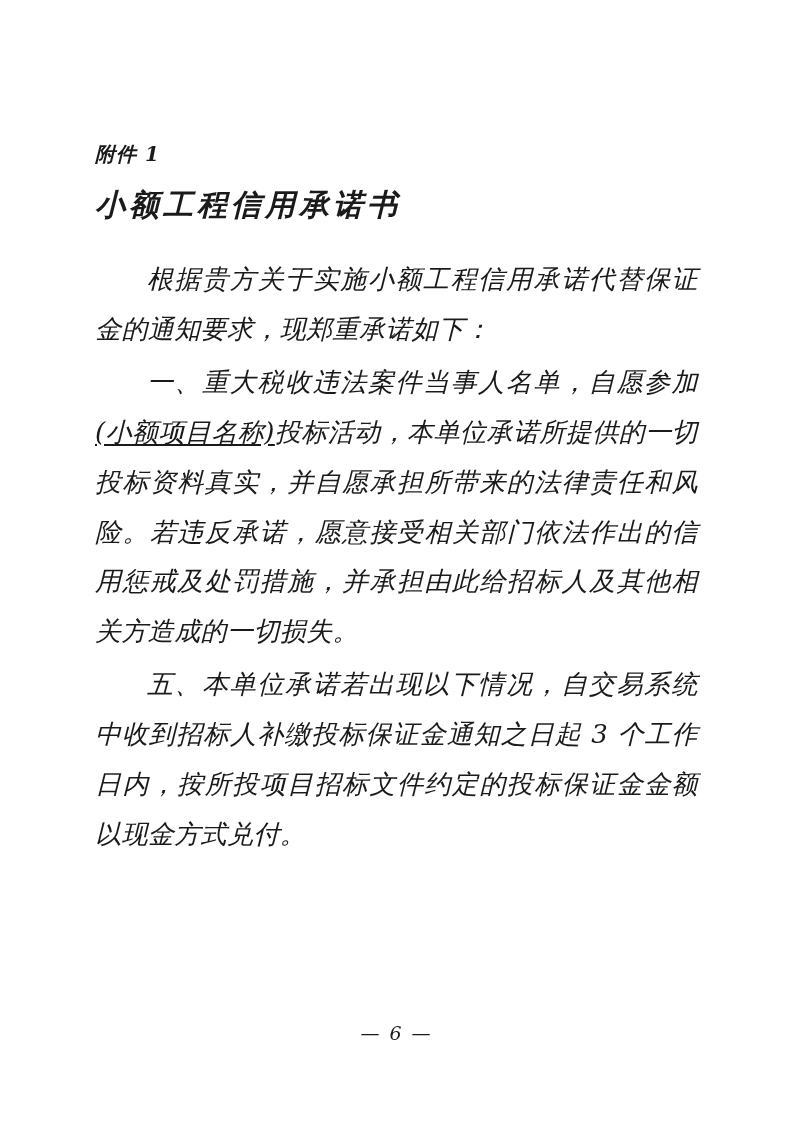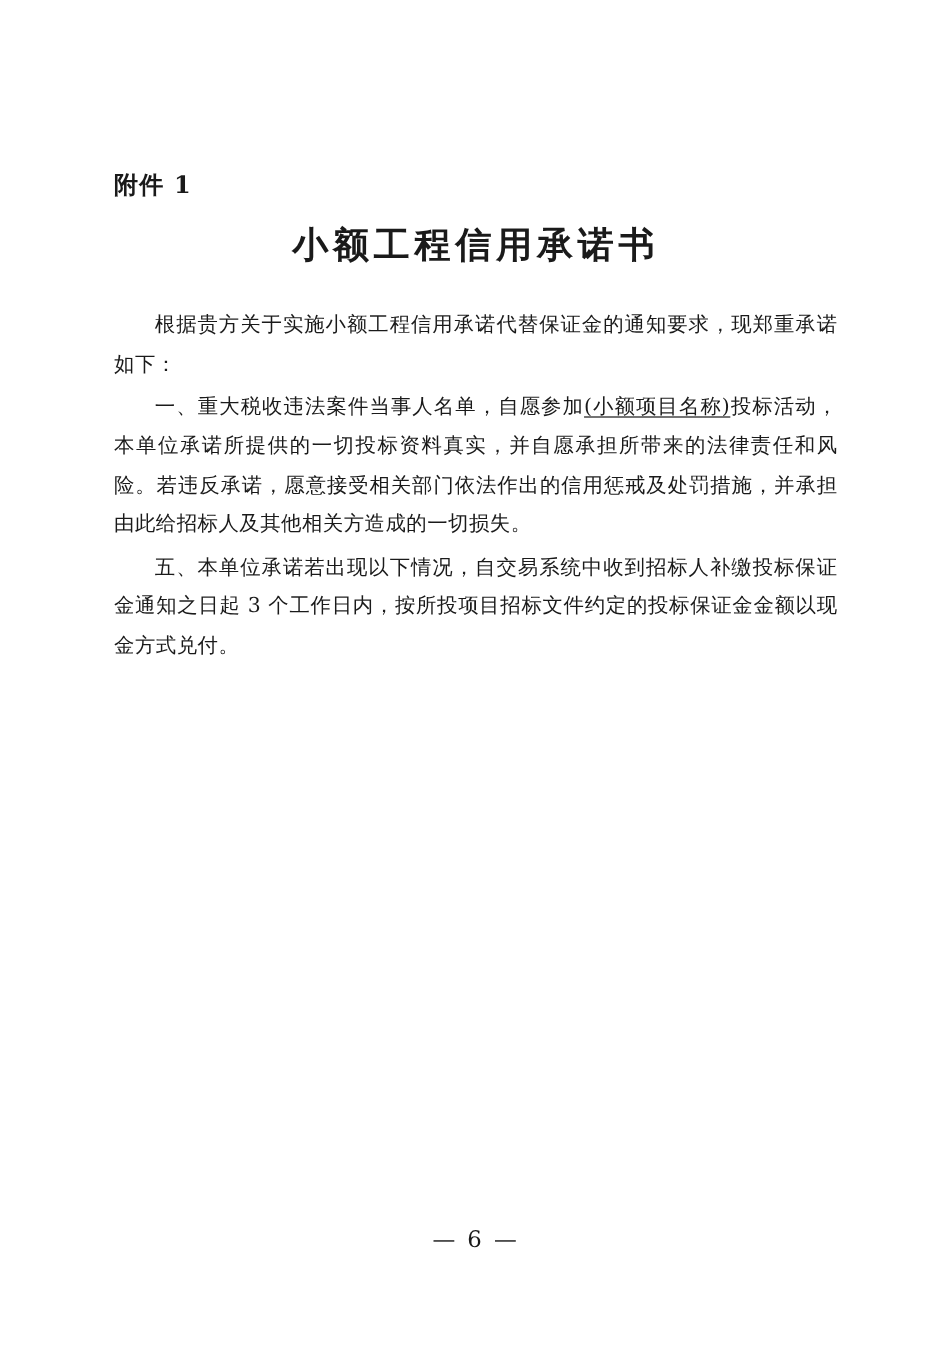--- a/index.html
+++ b/index.html
@@ -15,40 +15,41 @@
     color: #1a1a1a;
     overflow: hidden;
   }
   .page {
     position: absolute;
     left: 0; top: 0;
     width: 793px;
     height: 1122px;
     box-sizing: border-box;
     padding: 140px 95px 0 95px;
+    font-style: italic;
   }
   .attachment-label {
     font-size: 20px;
     font-family: "DejaVu Serif", "Liberation Serif", serif;
     font-weight: 600;
     letter-spacing: 1px;
     margin: 0 0 14px 0;
     line-height: 1.4;
   }
   .doc-title {
-    text-align: center;
+    text-align: left;
     font-size: 30px;
     font-weight: bold;
     letter-spacing: 4px;
     margin: 10px 0 28px 0;
     font-family: "DejaVu Serif", "Liberation Serif", serif;
     line-height: 1.5;
   }
   .body-text p {
-    font-size: 17px;
+    font-size: 26px;
     line-height: 1.92;
     margin: 0 0 3px 0;
     text-indent: 2em;
     text-align: justify;
     text-justify: inter-ideograph;
     letter-spacing: 0.4px;
     font-family: "DejaVu Serif", "Liberation Serif", serif;
   }
   .underline-fill {
     text-decoration: underline;

